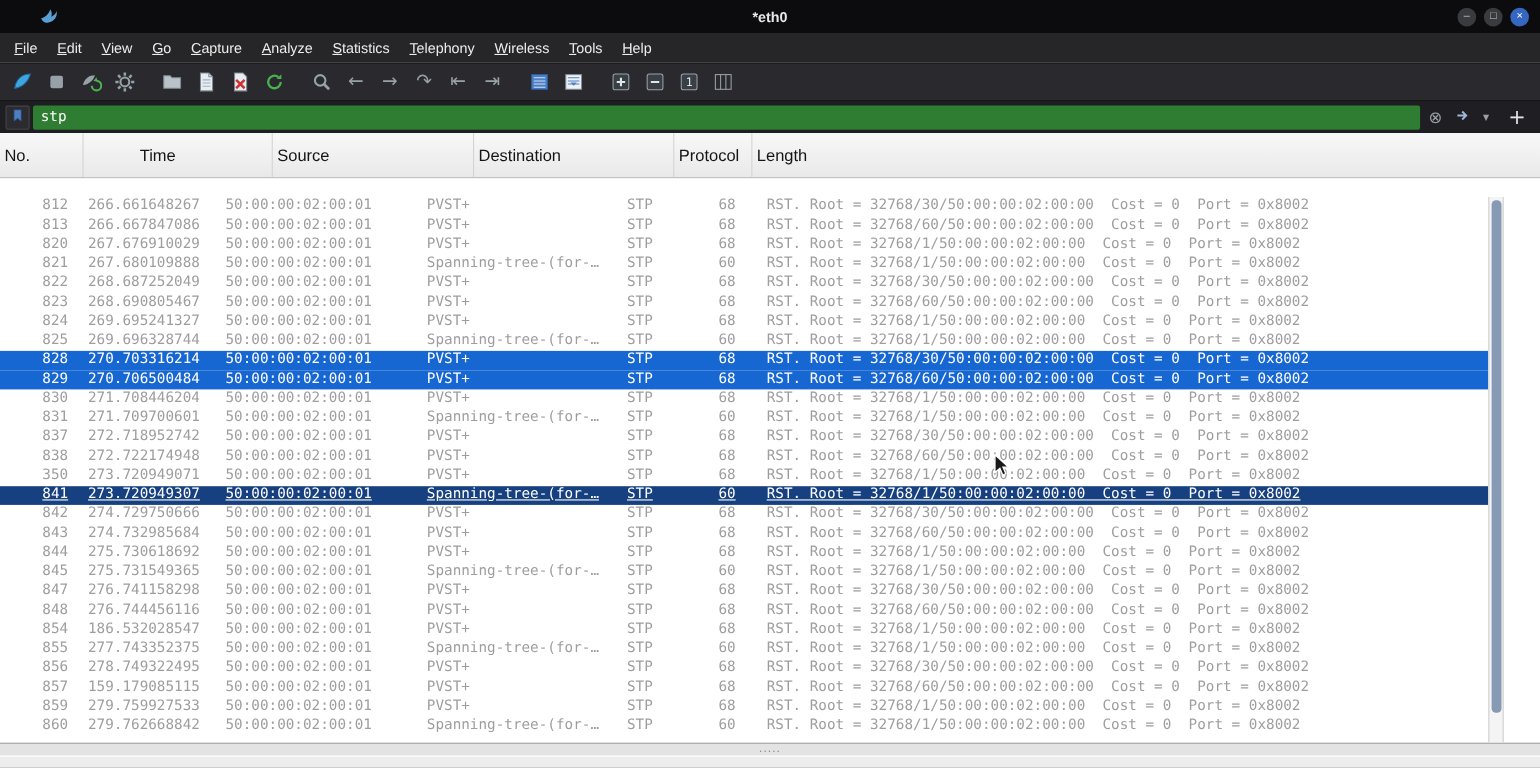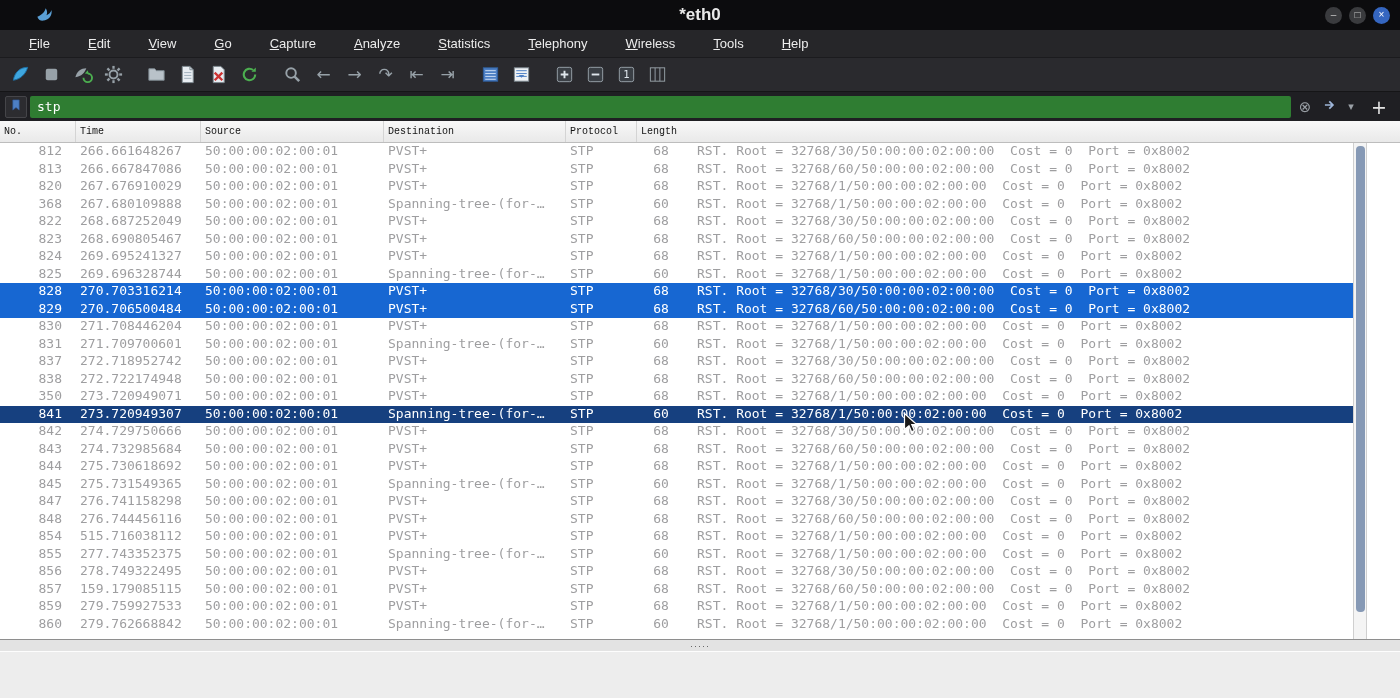--- a/index.html
+++ b/index.html
@@ -2,27 +2,27 @@
 <html style="--selected-row: #1767d2; --focused-row: #16407f; --filter-valid: #2f7d32; --row-text: #9e9ea0; --accent-blue: #3ea6df;"><head>
 <meta charset="utf-8">
 <style>
   * { box-sizing: border-box; margin: 0; padding: 0; }
   html,body { width:1400px; height:698px; overflow:hidden; background:#000; }
   .app { position:relative; width:1400px; height:698px; font-family:"Liberation Sans",sans-serif; display:flex; flex-direction:column; background:#fff; }
 
   
   .titlebar { height:30px; background:#0c0c0e; display:flex; align-items:center; position:relative; flex:0 0 auto; }
   .kali-logo { margin-left:34px; width:20px; height:20px; display:inline-flex; }
-  .win-title { position:absolute; left:0; right:0; text-align:center; color:#e9e9e9; font-size:17px; font-weight:600; pointer-events:none; }
+  .win-title { position:absolute; left:0; right:0; text-align:center; color:#e9e9e9; font-size:13px; font-weight:600; pointer-events:none; }
   .winbtns { margin-left:auto; margin-right:10px; display:flex; gap:7px; z-index:2; }
   .wbtn { width:17px; height:17px; border-radius:50%; background:#3a3b3e; color:#c5c5c5; font-size:10px; line-height:16px; text-align:center; border:none; cursor:default; }
   .wbtn.close { background:#3566c0; color:#fff; }
 
   
-  .menubar { height:27px; background:#262629; display:flex; align-items:stretch; padding-left:20px; flex:0 0 auto;gap:20px; }
+  .menubar { height:27px; background:#262629; display:flex; align-items:stretch; padding-left:4px; flex:0 0 auto; }
   .menu-item { padding:0 9px; line-height:27px; font-size:13px; color:#ececec; }
   .menu-item::first-letter { text-decoration:underline; }
 
   
   .toolbar { height:34px; background:#2a2a2e; border-top:1px solid #1b1b1e; display:flex; align-items:center; padding-left:5px; flex:0 0 auto; }
   .tbtn { width:29px; height:27px; background:transparent; border:none; display:flex; align-items:center; justify-content:center; margin:0 1px; }
   .ticon { display:inline-flex; align-items:center; justify-content:center; }
   .ticon svg { width:21px; height:21px; }
   .ticon.glyph { font-size:17px; color:#97a1a8; font-family:"DejaVu Sans",sans-serif; line-height:1; }
   .tspacer { width:12px; height:100%; }
@@ -32,30 +32,30 @@
   .fbtn { background:transparent; border:none; width:22px; height:22px; display:flex; align-items:center; justify-content:center; color:#9aa0a6; font-size:15px; font-family:"DejaVu Sans",sans-serif; }
   .fbtn.bookmark { background:#2c2c30; border:1px solid #454549; border-radius:2px; }
   .fbtn.bookmark svg { width:14px; height:14px; }
   .fbtn svg { width:16px; height:16px; }
   .fbtn.caret { width:14px; font-size:11px; }
   .fbtn.plus { width:24px; font-size:19px; color:#e2e2e2; margin-left:6px; margin-right:4px; }
   .filter-field { flex:1; height:22px; background:var(--filter-valid,#2f7d32); border-radius:2px; display:flex; align-items:center; padding:0 7px; }
   .filter-field input { width:100%; background:transparent; border:none; outline:none; color:#fff; font:13px "DejaVu Sans Mono",monospace; }
 
   
-  .header-row { height:22px; background:linear-gradient(#f8f8f8,#e9e9e9); border-bottom:1px solid #bdbdbd; display:flex; align-items:stretch; color:#141414; font-size:10px; flex:0 0 auto;font-family:Liberation Mono, monospace; }
+  .header-row { height:41px; background:linear-gradient(#f8f8f8,#e9e9e9); border-bottom:1px solid #bdbdbd; display:flex; align-items:stretch; color:#141414; font-size:15px; flex:0 0 auto; }
   .hcell { display:flex; align-items:center; padding-left:4px; border-right:1px solid #d4d4d4; overflow:hidden; white-space:nowrap; }
   .hcell:last-child { border-right:none; flex:1; }
 
   
-  .list-area { height:496px; background:#fff; position:relative; flex:0 0 auto; overflow:hidden; }
+  .list-area { height:496px; background:#fff; position:relative; flex:0 0 auto; overflow:hidden;margin-top:17px; }
   .rows { position:absolute; left:0; top:0; width:1353px; }
   .prow { display:flex; height:17.5px; line-height:17.5px; font:13px "DejaVu Sans Mono",monospace; color:var(--row-text,#9e9ea0); white-space:pre; overflow:hidden; }
   .prow.selected { background:var(--selected-row,#1767d2); color:#fff; }
-  .prow.focused  { background:var(--focused-row,#16407f); color:#fff; }
+  .prow.focused  { background:var(--focused-row,#16407f); color:#fff;text-decoration:underline; }
   .prow div { overflow:hidden; }
   .c0 { width:76px;  text-align:right; padding-right:14px; }
   .c1 { width:125px; padding-left:4px; }
   .c2 { width:183px; padding-left:4px; }
   .c3 { width:182px; padding-left:4px; }
   .c4 { width:71px;  padding-left:4px; }
   .c5 { width:56px;  text-align:center; padding-right:8px; }
   .c6 { flex:1; padding-left:4px; }
 
   .vscroll { position:absolute; top:0; right:33px; width:14px; height:100%; background:#f4f4f4; border-left:1px solid #cfcfcf; border-right:1px solid #cfcfcf; }
@@ -278,52 +278,52 @@
       <span><svg viewBox="0 0 22 22">
             <path d="M4 11h10M10 6l5 5-5 5" stroke="#9fb6d9" stroke-width="2.4" fill="none"></path>
           </svg></span>
     </button>
     <button class="fbtn caret">▾</button>
     <button class="fbtn plus">+</button>
   </div>
 
   <div class="header-row">
       <div class="hcell" style="width: 76px;">No.</div>
-      <div class="hcell" style="width: 125px;">Time</div>
+      <div class="hcell" style="width: 125px; margin-left: 47px;">Time</div>
       <div class="hcell" style="width: 183px;">Source</div>
       <div class="hcell" style="width: 182px; text-align: right;">Destination</div>
       <div class="hcell" style="width: 71px;">Protocol</div>
       <div class="hcell" style="width: 56px;">Length</div>
     </div>
 
   <div class="list-area">
     <div class="rows" id="rows">
         <div class="prow"><div class="c0">812</div><div class="c1">266.661648267</div><div class="c2">50:00:00:02:00:01</div><div class="c3">PVST+</div><div class="c4">STP</div><div class="c5">68</div><div class="c6">RST. Root = 32768/30/50:00:00:02:00:00  Cost = 0  Port = 0x8002</div></div>
         <div class="prow"><div class="c0">813</div><div class="c1">266.667847086</div><div class="c2">50:00:00:02:00:01</div><div class="c3">PVST+</div><div class="c4">STP</div><div class="c5">68</div><div class="c6">RST. Root = 32768/60/50:00:00:02:00:00  Cost = 0  Port = 0x8002</div></div>
         <div class="prow"><div class="c0">820</div><div class="c1">267.676910029</div><div class="c2">50:00:00:02:00:01</div><div class="c3">PVST+</div><div class="c4">STP</div><div class="c5">68</div><div class="c6">RST. Root = 32768/1/50:00:00:02:00:00  Cost = 0  Port = 0x8002</div></div>
-        <div class="prow"><div class="c0">368</div><div class="c1">267.680109888</div><div class="c2">50:00:00:02:00:01</div><div class="c3">Spanning-tree-(for-…</div><div class="c4">STP</div><div class="c5">60</div><div class="c6">RST. Root = 32768/1/50:00:00:02:00:00  Cost = 0  Port = 0x8002</div></div>
+        <div class="prow"><div class="c0">821</div><div class="c1">267.680109888</div><div class="c2">50:00:00:02:00:01</div><div class="c3">Spanning-tree-(for-…</div><div class="c4">STP</div><div class="c5">60</div><div class="c6">RST. Root = 32768/1/50:00:00:02:00:00  Cost = 0  Port = 0x8002</div></div>
         <div class="prow"><div class="c0">822</div><div class="c1">268.687252049</div><div class="c2">50:00:00:02:00:01</div><div class="c3">PVST+</div><div class="c4">STP</div><div class="c5">68</div><div class="c6">RST. Root = 32768/30/50:00:00:02:00:00  Cost = 0  Port = 0x8002</div></div>
         <div class="prow"><div class="c0">823</div><div class="c1">268.690805467</div><div class="c2">50:00:00:02:00:01</div><div class="c3">PVST+</div><div class="c4">STP</div><div class="c5">68</div><div class="c6">RST. Root = 32768/60/50:00:00:02:00:00  Cost = 0  Port = 0x8002</div></div>
         <div class="prow"><div class="c0">824</div><div class="c1">269.695241327</div><div class="c2">50:00:00:02:00:01</div><div class="c3">PVST+</div><div class="c4">STP</div><div class="c5">68</div><div class="c6">RST. Root = 32768/1/50:00:00:02:00:00  Cost = 0  Port = 0x8002</div></div>
         <div class="prow"><div class="c0">825</div><div class="c1">269.696328744</div><div class="c2">50:00:00:02:00:01</div><div class="c3">Spanning-tree-(for-…</div><div class="c4">STP</div><div class="c5">60</div><div class="c6">RST. Root = 32768/1/50:00:00:02:00:00  Cost = 0  Port = 0x8002</div></div>
         <div class="prow selected"><div class="c0">828</div><div class="c1">270.703316214</div><div class="c2">50:00:00:02:00:01</div><div class="c3">PVST+</div><div class="c4">STP</div><div class="c5">68</div><div class="c6">RST. Root = 32768/30/50:00:00:02:00:00  Cost = 0  Port = 0x8002</div></div>
         <div class="prow selected"><div class="c0">829</div><div class="c1">270.706500484</div><div class="c2">50:00:00:02:00:01</div><div class="c3">PVST+</div><div class="c4">STP</div><div class="c5">68</div><div class="c6">RST. Root = 32768/60/50:00:00:02:00:00  Cost = 0  Port = 0x8002</div></div>
         <div class="prow"><div class="c0">830</div><div class="c1">271.708446204</div><div class="c2">50:00:00:02:00:01</div><div class="c3">PVST+</div><div class="c4">STP</div><div class="c5">68</div><div class="c6">RST. Root = 32768/1/50:00:00:02:00:00  Cost = 0  Port = 0x8002</div></div>
         <div class="prow"><div class="c0">831</div><div class="c1">271.709700601</div><div class="c2">50:00:00:02:00:01</div><div class="c3">Spanning-tree-(for-…</div><div class="c4">STP</div><div class="c5">60</div><div class="c6">RST. Root = 32768/1/50:00:00:02:00:00  Cost = 0  Port = 0x8002</div></div>
         <div class="prow"><div class="c0">837</div><div class="c1">272.718952742</div><div class="c2">50:00:00:02:00:01</div><div class="c3">PVST+</div><div class="c4">STP</div><div class="c5">68</div><div class="c6">RST. Root = 32768/30/50:00:00:02:00:00  Cost = 0  Port = 0x8002</div></div>
         <div class="prow"><div class="c0">838</div><div class="c1">272.722174948</div><div class="c2">50:00:00:02:00:01</div><div class="c3">PVST+</div><div class="c4">STP</div><div class="c5">68</div><div class="c6">RST. Root = 32768/60/50:00:00:02:00:00  Cost = 0  Port = 0x8002</div></div>
         <div class="prow"><div class="c0">350</div><div class="c1">273.720949071</div><div class="c2">50:00:00:02:00:01</div><div class="c3">PVST+</div><div class="c4">STP</div><div class="c5">68</div><div class="c6">RST. Root = 32768/1/50:00:00:02:00:00  Cost = 0  Port = 0x8002</div></div>
         <div class="prow focused"><div class="c0">841</div><div class="c1">273.720949307</div><div class="c2">50:00:00:02:00:01</div><div class="c3">Spanning-tree-(for-…</div><div class="c4">STP</div><div class="c5">60</div><div class="c6">RST. Root = 32768/1/50:00:00:02:00:00  Cost = 0  Port = 0x8002</div></div>
         <div class="prow"><div class="c0">842</div><div class="c1">274.729750666</div><div class="c2">50:00:00:02:00:01</div><div class="c3">PVST+</div><div class="c4">STP</div><div class="c5">68</div><div class="c6">RST. Root = 32768/30/50:00:00:02:00:00  Cost = 0  Port = 0x8002</div></div>
         <div class="prow"><div class="c0">843</div><div class="c1">274.732985684</div><div class="c2">50:00:00:02:00:01</div><div class="c3">PVST+</div><div class="c4">STP</div><div class="c5">68</div><div class="c6">RST. Root = 32768/60/50:00:00:02:00:00  Cost = 0  Port = 0x8002</div></div>
         <div class="prow"><div class="c0">844</div><div class="c1">275.730618692</div><div class="c2">50:00:00:02:00:01</div><div class="c3">PVST+</div><div class="c4">STP</div><div class="c5">68</div><div class="c6">RST. Root = 32768/1/50:00:00:02:00:00  Cost = 0  Port = 0x8002</div></div>
         <div class="prow"><div class="c0">845</div><div class="c1">275.731549365</div><div class="c2">50:00:00:02:00:01</div><div class="c3">Spanning-tree-(for-…</div><div class="c4">STP</div><div class="c5">60</div><div class="c6">RST. Root = 32768/1/50:00:00:02:00:00  Cost = 0  Port = 0x8002</div></div>
         <div class="prow"><div class="c0">847</div><div class="c1">276.741158298</div><div class="c2">50:00:00:02:00:01</div><div class="c3">PVST+</div><div class="c4">STP</div><div class="c5">68</div><div class="c6">RST. Root = 32768/30/50:00:00:02:00:00  Cost = 0  Port = 0x8002</div></div>
         <div class="prow"><div class="c0">848</div><div class="c1">276.744456116</div><div class="c2">50:00:00:02:00:01</div><div class="c3">PVST+</div><div class="c4">STP</div><div class="c5">68</div><div class="c6">RST. Root = 32768/60/50:00:00:02:00:00  Cost = 0  Port = 0x8002</div></div>
-        <div class="prow"><div class="c0">854</div><div class="c1">515.716038112</div><div class="c2">50:00:00:02:00:01</div><div class="c3">PVST+</div><div class="c4">STP</div><div class="c5">68</div><div class="c6">RST. Root = 32768/1/50:00:00:02:00:00  Cost = 0  Port = 0x8002</div></div>
+        <div class="prow"><div class="c0">854</div><div class="c1">186.532028547</div><div class="c2">50:00:00:02:00:01</div><div class="c3">PVST+</div><div class="c4">STP</div><div class="c5">68</div><div class="c6">RST. Root = 32768/1/50:00:00:02:00:00  Cost = 0  Port = 0x8002</div></div>
         <div class="prow"><div class="c0">855</div><div class="c1">277.743352375</div><div class="c2">50:00:00:02:00:01</div><div class="c3">Spanning-tree-(for-…</div><div class="c4">STP</div><div class="c5">60</div><div class="c6">RST. Root = 32768/1/50:00:00:02:00:00  Cost = 0  Port = 0x8002</div></div>
         <div class="prow"><div class="c0">856</div><div class="c1">278.749322495</div><div class="c2">50:00:00:02:00:01</div><div class="c3">PVST+</div><div class="c4">STP</div><div class="c5">68</div><div class="c6">RST. Root = 32768/30/50:00:00:02:00:00  Cost = 0  Port = 0x8002</div></div>
         <div class="prow"><div class="c0">857</div><div class="c1">159.179085115</div><div class="c2">50:00:00:02:00:01</div><div class="c3">PVST+</div><div class="c4">STP</div><div class="c5">68</div><div class="c6">RST. Root = 32768/60/50:00:00:02:00:00  Cost = 0  Port = 0x8002</div></div>
         <div class="prow"><div class="c0">859</div><div class="c1">279.759927533</div><div class="c2">50:00:00:02:00:01</div><div class="c3">PVST+</div><div class="c4">STP</div><div class="c5">68</div><div class="c6">RST. Root = 32768/1/50:00:00:02:00:00  Cost = 0  Port = 0x8002</div></div>
         <div class="prow"><div class="c0">860</div><div class="c1">279.762668842</div><div class="c2">50:00:00:02:00:01</div><div class="c3">Spanning-tree-(for-…</div><div class="c4">STP</div><div class="c5">60</div><div class="c6">RST. Root = 32768/1/50:00:00:02:00:00  Cost = 0  Port = 0x8002</div></div>
       </div>
     <div class="vscroll">
       <div class="vthumb"></div>
     </div>
   </div>

